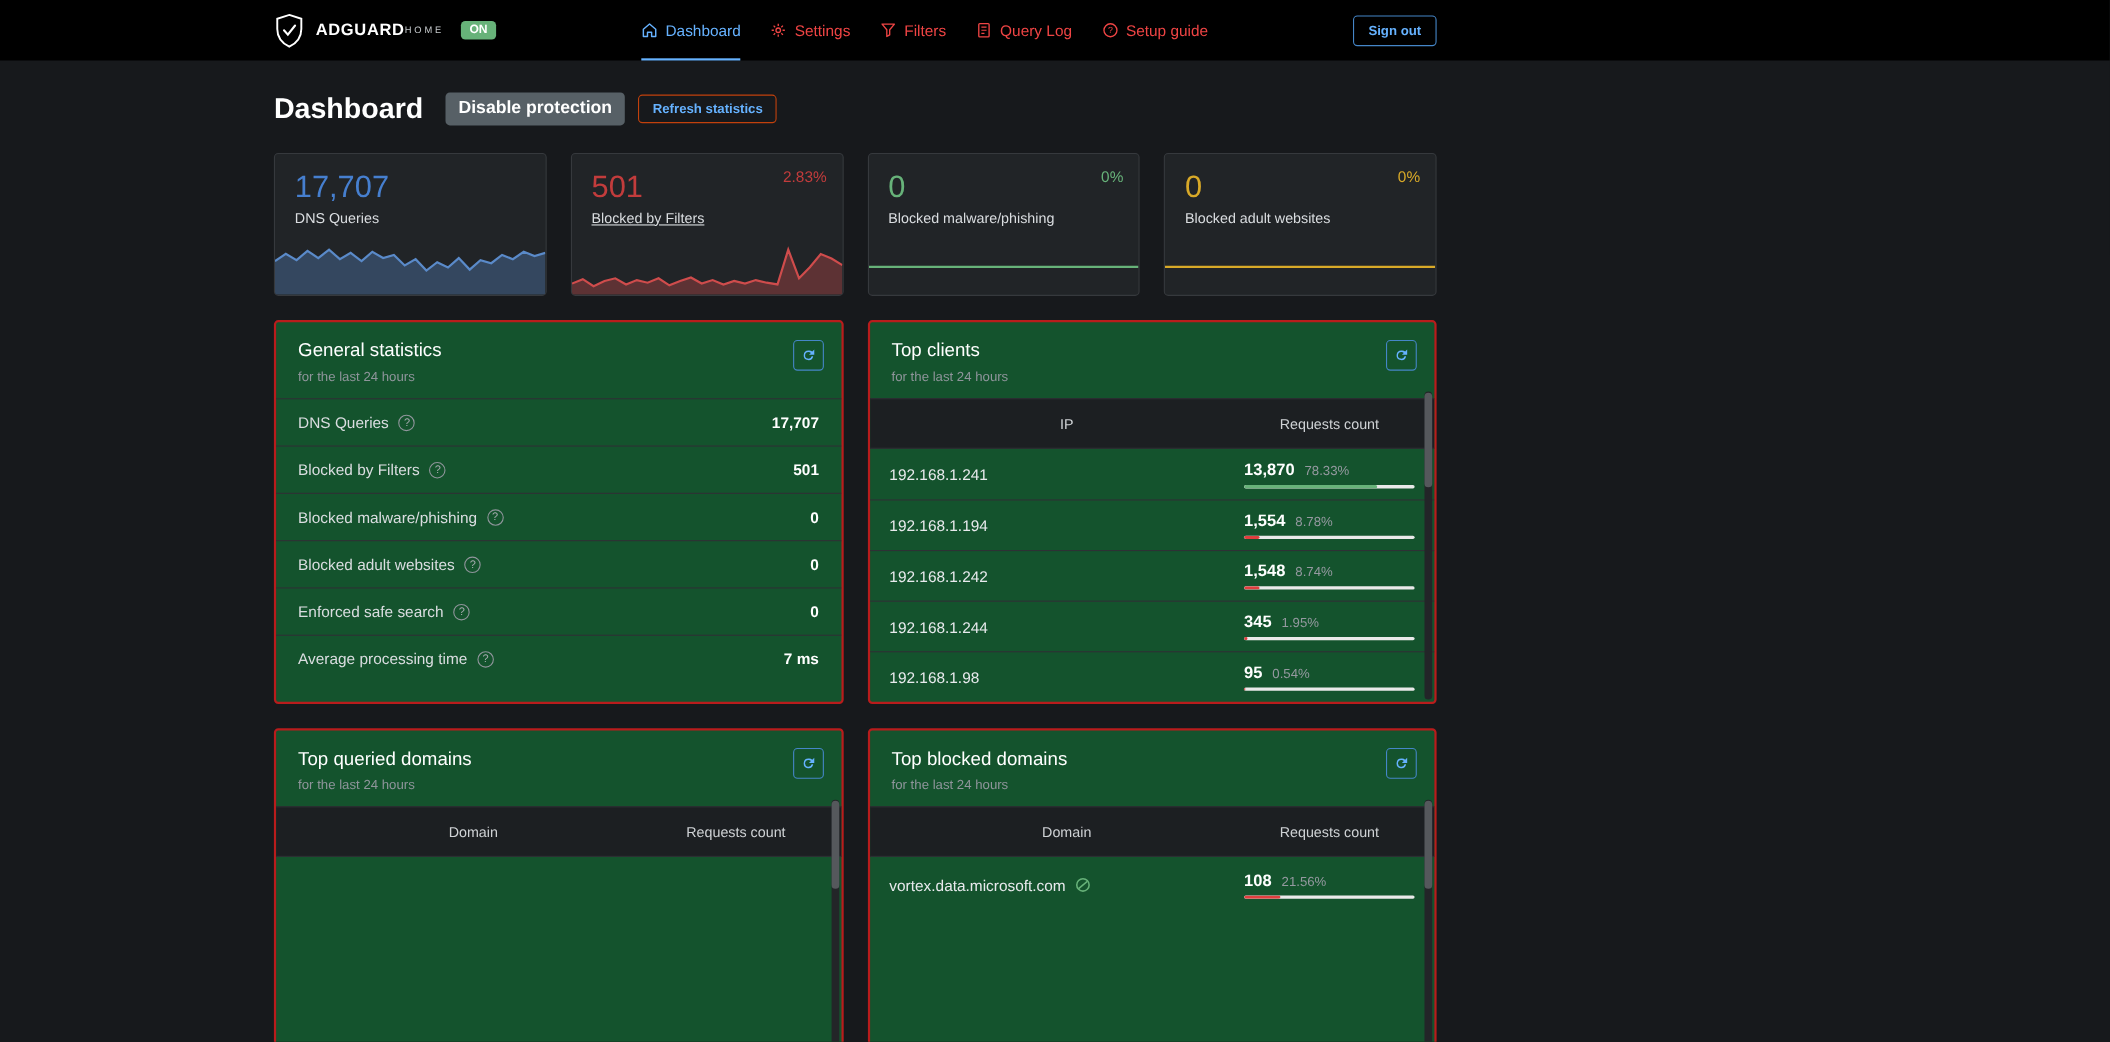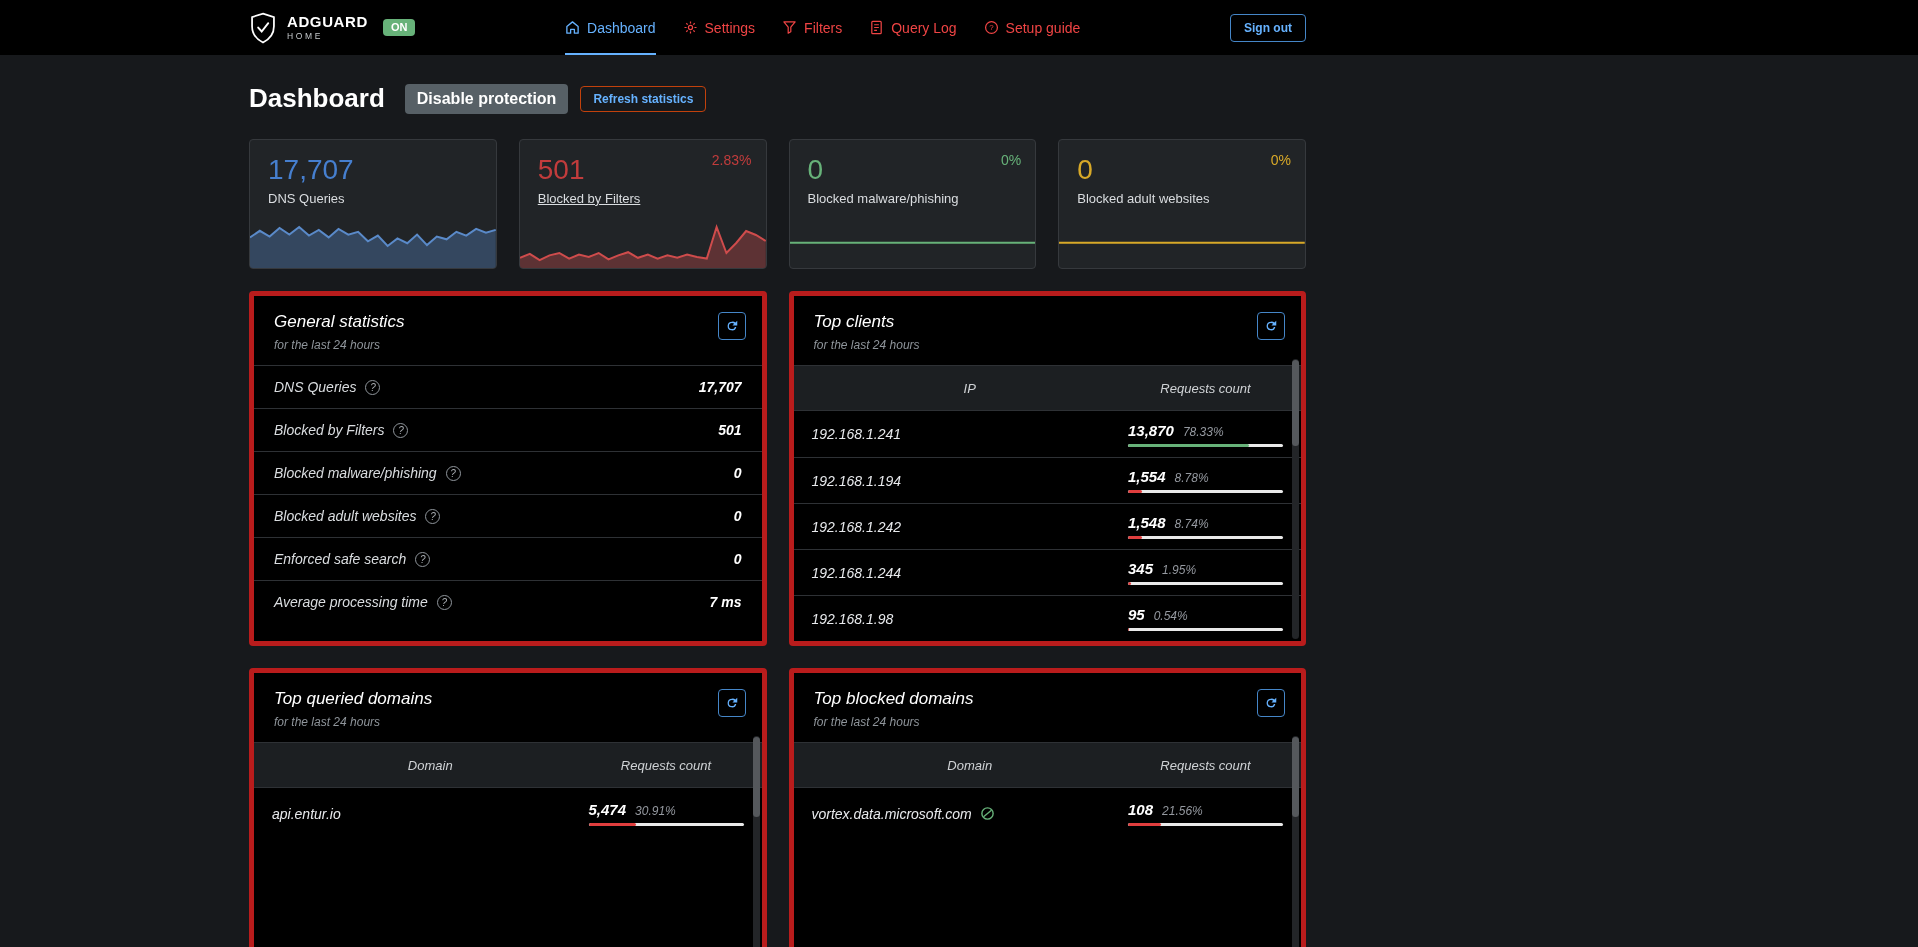--- a/index.html
+++ b/index.html
@@ -9,21 +9,21 @@
     background:#17191c;
     font-family:"Liberation Sans", sans-serif;
     color:#e8eaed;
   }
   .container { width:1057px; margin-left:249px; }
 
   
   .topbar { height:55px; background:#000; }
   .header-inner { display:flex; align-items:center; height:55px; }
   .brand { display:flex; align-items:center; gap:10px; cursor:pointer; }
-  .brand-text { display:flex; flex-direction:column; }
+  .brand-text { display:flex; flex-direction:row; }
   .brand-name { font-size:15px; font-weight:700; color:#fff; letter-spacing:.6px; line-height:1; }
   .brand-sub { font-size:8.5px; color:#c4c8cb; letter-spacing:2.6px; margin-top:3px; line-height:1; }
   .on-badge { background:#67b279; color:#fff; font-size:11px; font-weight:700; padding:3px 8px; border-radius:4px; margin-left:5px; line-height:1; }
   .nav { flex:1; display:flex; justify-content:center; gap:27px; height:55px; }
   .nav-item { display:flex; align-items:center; gap:7px; color:#ef4444; font-size:14px; height:100%;
               border-bottom:2px solid transparent; padding-top:2px; cursor:pointer; text-decoration:none; }
   .nav-item.active { color:#66b2ff; border-bottom-color:#66b2ff; }
   .nav-icon { display:inline-flex; align-items:center; }
   .signout { background:none; border:1px solid #4586c8; color:#66b2ff; font-size:12px; font-weight:700;
              padding:6px 13px; border-radius:4px; font-family:inherit; cursor:pointer; }
@@ -42,21 +42,21 @@
   .stat-card { position:relative; background:#212427; border:1px solid #36393d; border-radius:4px;
                height:130px; overflow:hidden; }
   .stat-value { font-size:28px; font-weight:500; padding:15px 18px 0; line-height:1.1; }
   .stat-label { font-size:13px; color:#dadde0; padding:5px 18px 0; }
   .stat-label.link { text-decoration:underline; cursor:pointer; }
   .stat-pct { position:absolute; top:12px; right:14px; font-size:14px; }
   .spark { position:absolute; left:0; bottom:0; width:100%; height:46px; display:block; }
 
   
   .two-grid { display:grid; grid-template-columns:1fr 1fr; gap:22px; margin-top:22px; }
-  .card { position:relative; background:#000000; border:5px solid #b91c1c; border-radius:4px; overflow:hidden;font-style:italic; }
+  .card { position:relative; background:#14532d; border:2px solid #b91c1c; border-radius:4px; overflow:hidden; }
   .card.tall { height:344px; }
   .card-head { padding:16px 20px 13px; }
   .card-title { font-size:17px; color:#fff; font-weight:500; }
   .card-sub { font-size:12px; color:#8f959b; margin-top:6px; }
   .refresh-btn { position:absolute; top:16px; right:16px; width:28px; height:28px; border:1px solid #4586c8;
                  background:none; border-radius:4px; color:#66b2ff; display:flex; align-items:center;
                  justify-content:center; cursor:pointer; padding:0; }
 
   
   .srow { display:flex; justify-content:space-between; align-items:center; height:43px; padding:0 20px;
@@ -359,34 +359,20 @@
           <span class="nav-icon">
             <svg viewBox="0 0 16 16" width="14" height="14">
                 <path fill="currentColor" d="M8 3a5 5 0 1 0 4.9 6h-1.6A3.5 3.5 0 1 1 8 4.5c.97 0 1.85.4 2.48 1.02L8.5 7.5H14V2l-2.1 2.1A5 5 0 0 0 8 3z"></path>
               </svg>
           </span>
         </button>
         <div class="thead">
           <span class="th-main">Domain</span>
           <span class="th-count">Requests count</span>
         </div>
-        <div>
-          <div class="trow tallrow">
-            <span class="cell-main">api.entur.io</span>
-            <span class="cell-count">
-              <span class="count-line">
-                  <span class="count">5,474</span>
-                  <span class="pct">30.91%</span>
-                </span>
-              <span class="bar" style="display:block">
-                  <span class="bar-fill" style="display: block; background: rgb(224, 62, 62); width: 30.91%;"></span>
-                </span>
-            </span>
-          </div>
-        </div>
         <div class="scrolltrack">
           <div class="scrollthumb" style="height:80px;"></div>
         </div>
       </section>
 
       <section class="card tall">
         <div class="card-head">
           <div class="card-title">Top blocked domains</div>
           <div class="card-sub">for the last 24 hours</div>
         </div>

